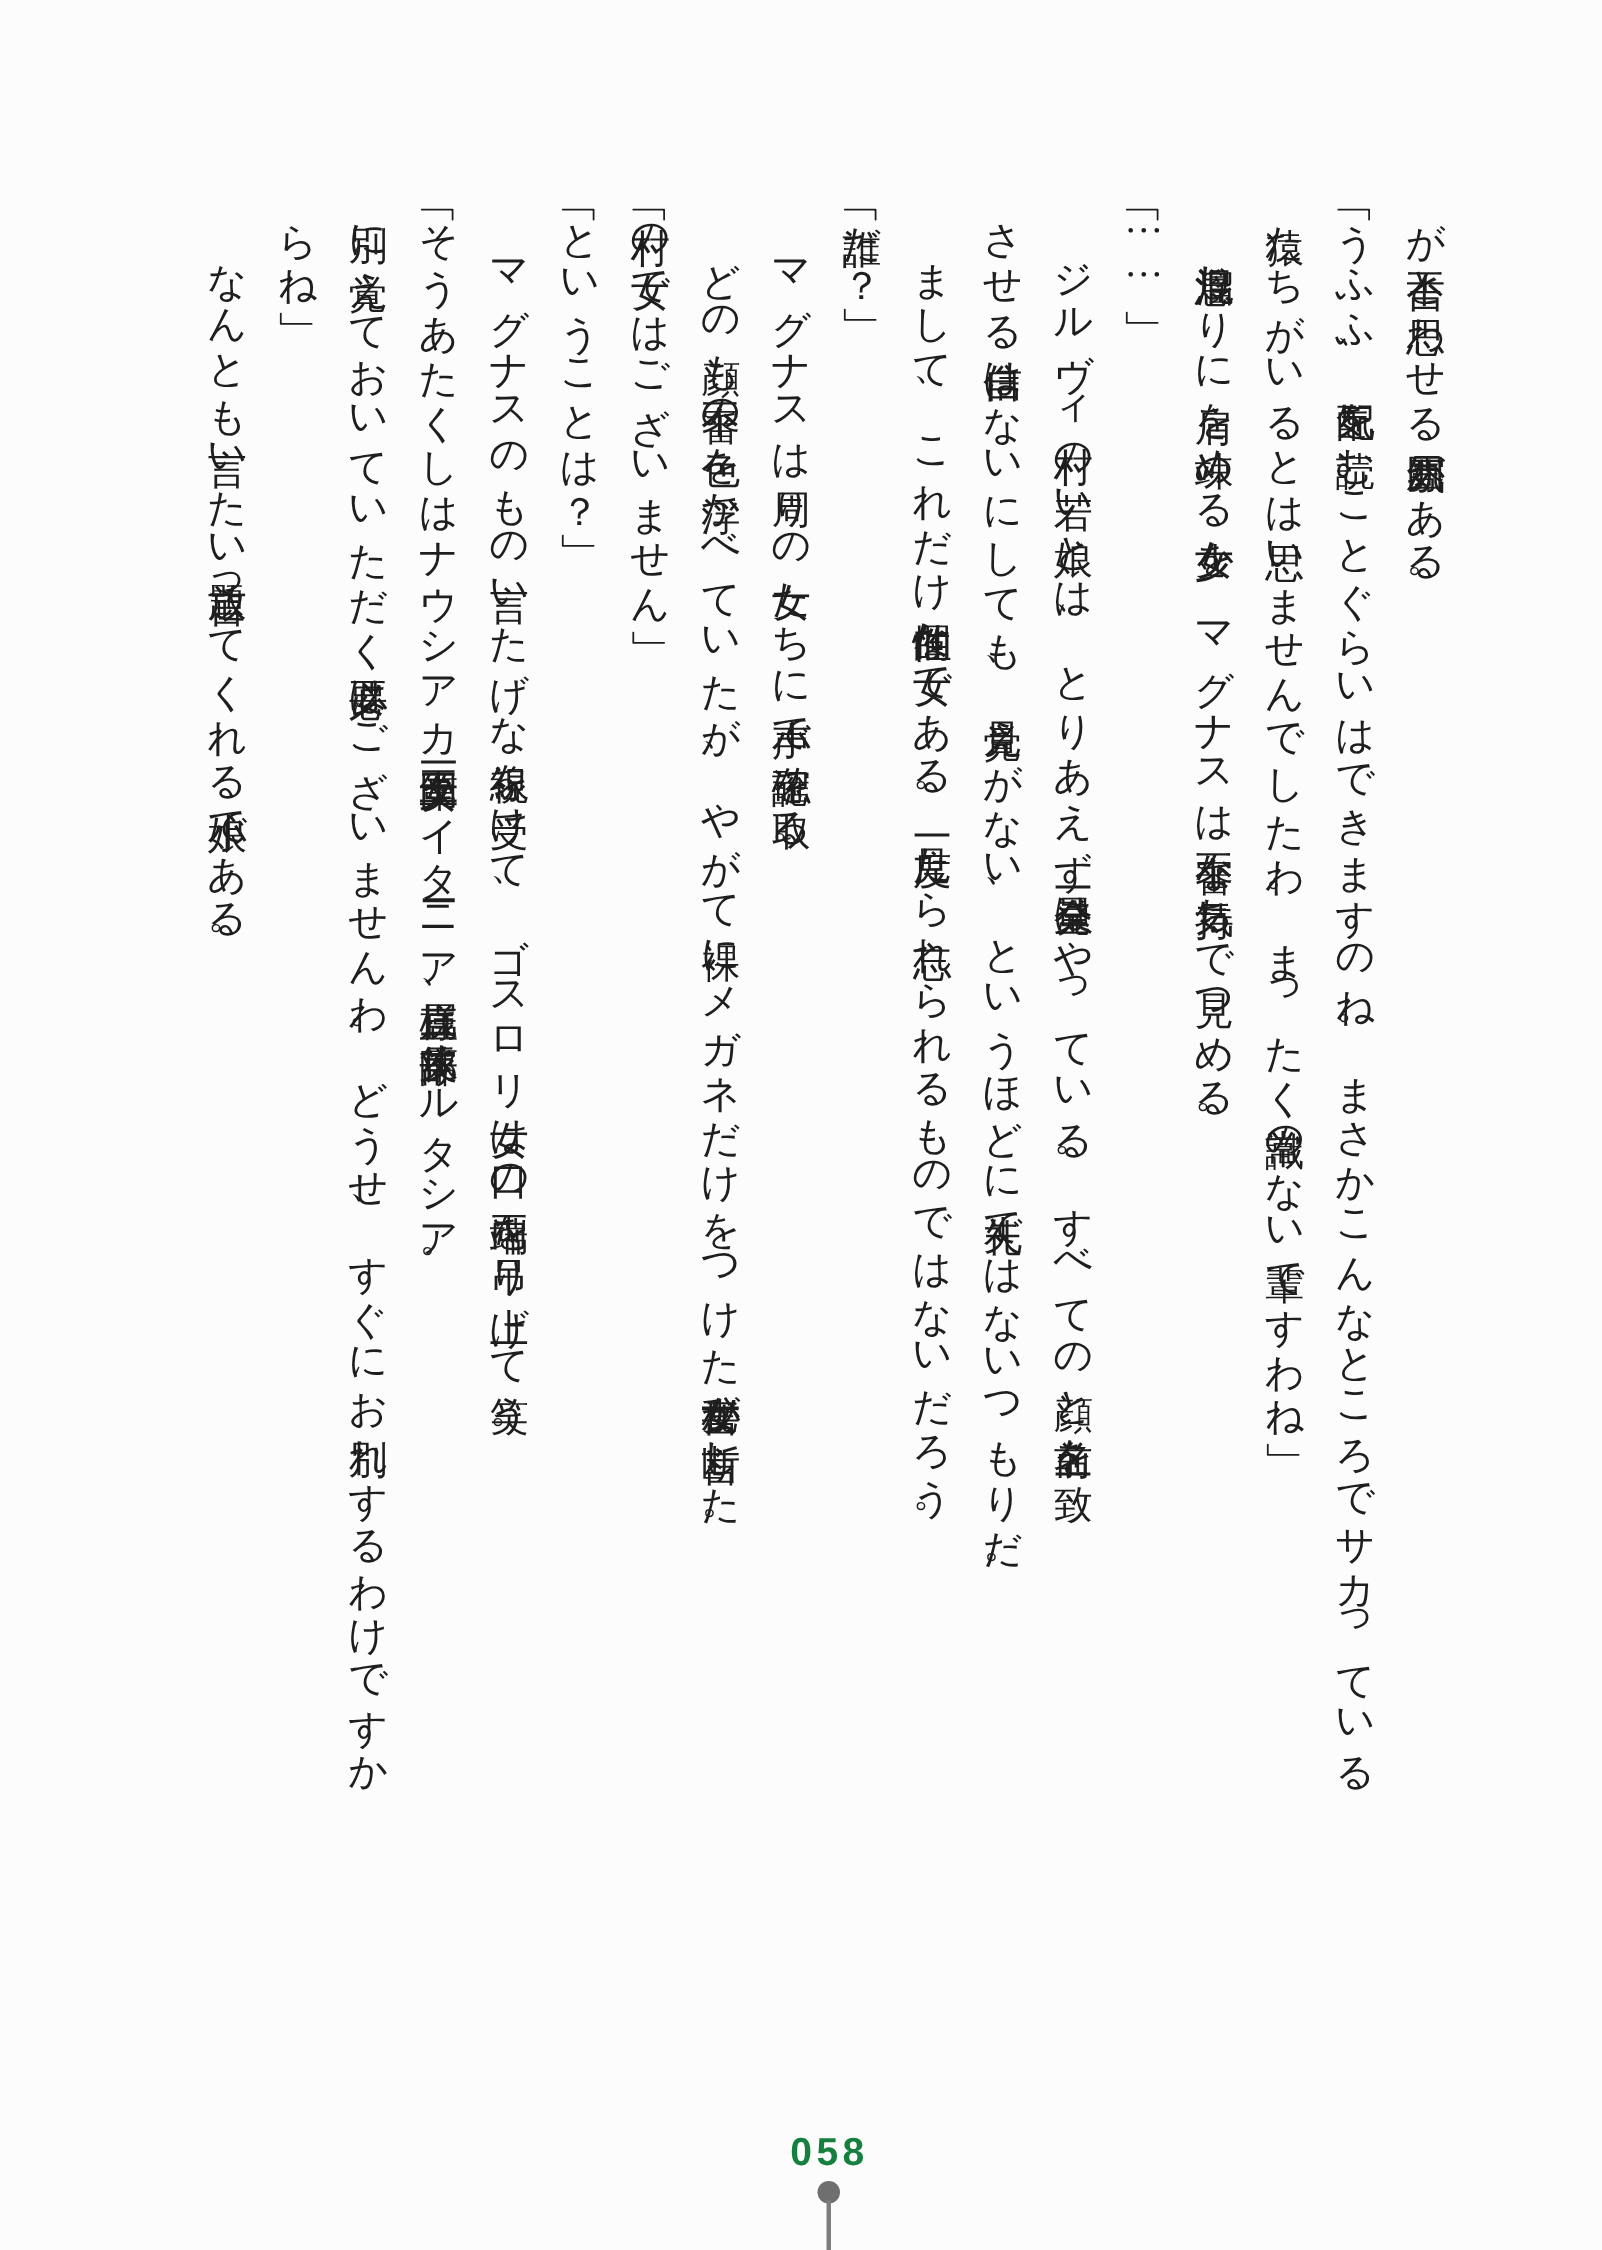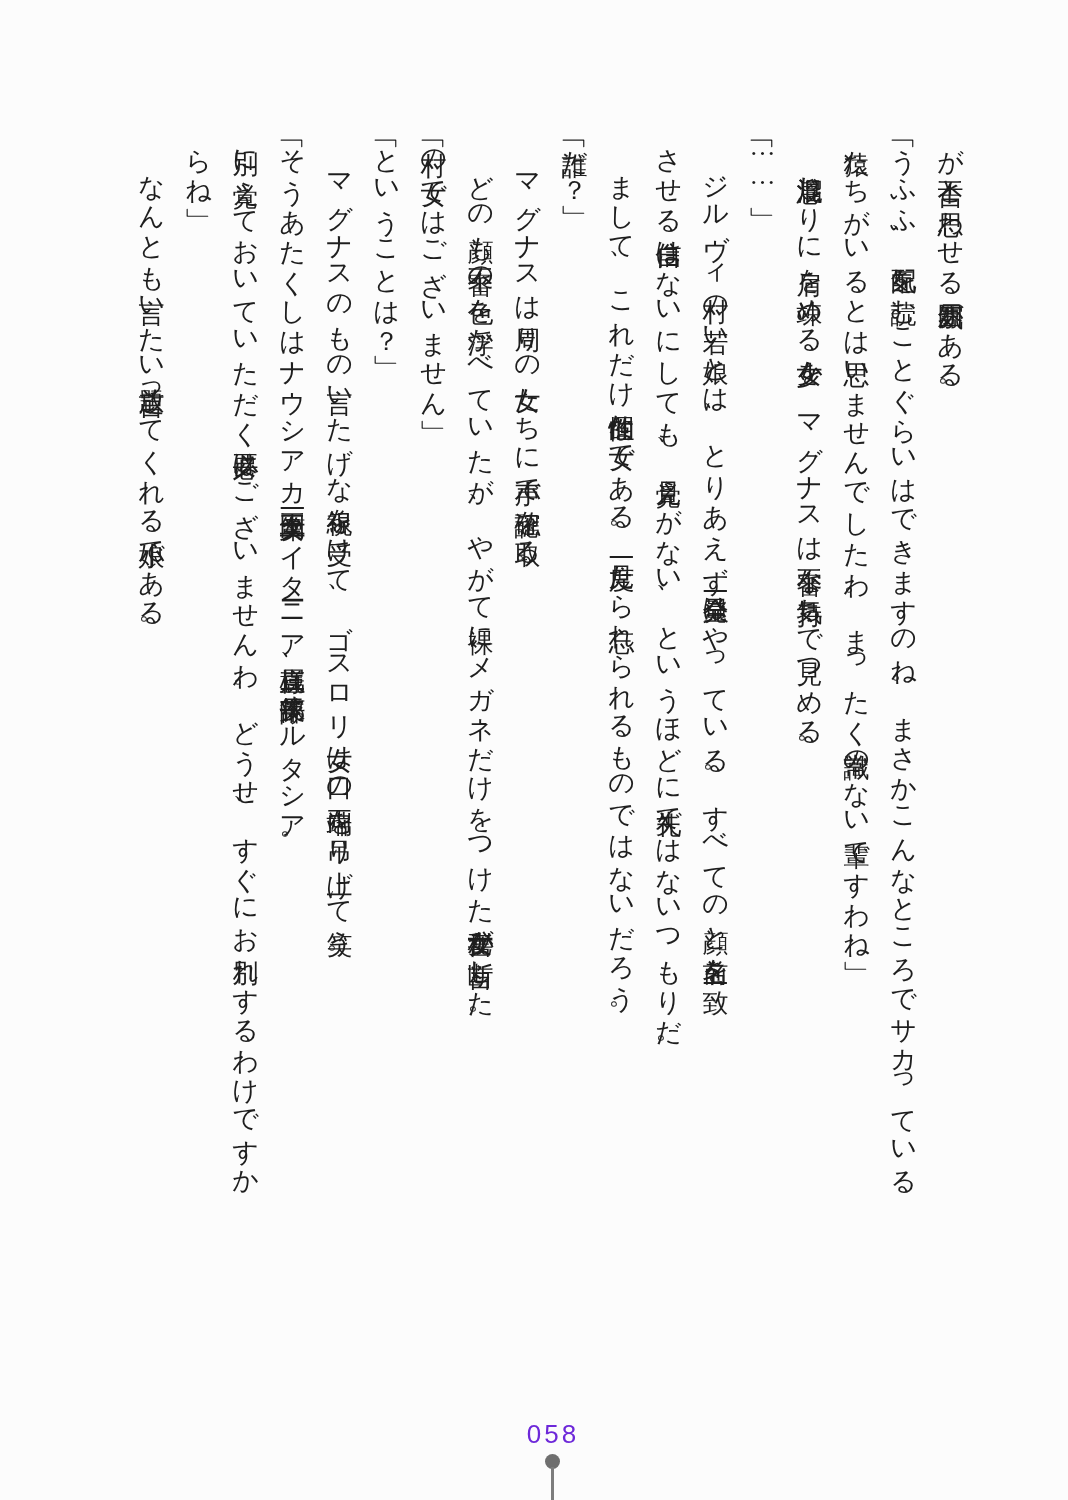--- a/index.html
+++ b/index.html
@@ -37,23 +37,23 @@
   .text-block p.indent {
     text-indent: 26px;
   }
   .page-number {
     position: absolute;
     top: 1419px;
     left: 553px;
     transform: translateX(-50%);
     font-family: "Liberation Sans", "DejaVu Sans", sans-serif;
     font-size: 26px;
-    font-weight: 400;
+    font-weight: 700;
     letter-spacing: 3px;
-    color: #6d28d9;
+    color: #15803d;
   }
   .footer-dot {
     position: absolute;
     top: 1454px;
     left: 545px;
     width: 15px;
     height: 15px;
     border-radius: 50%;
     background: #6f6f6f;
   }

